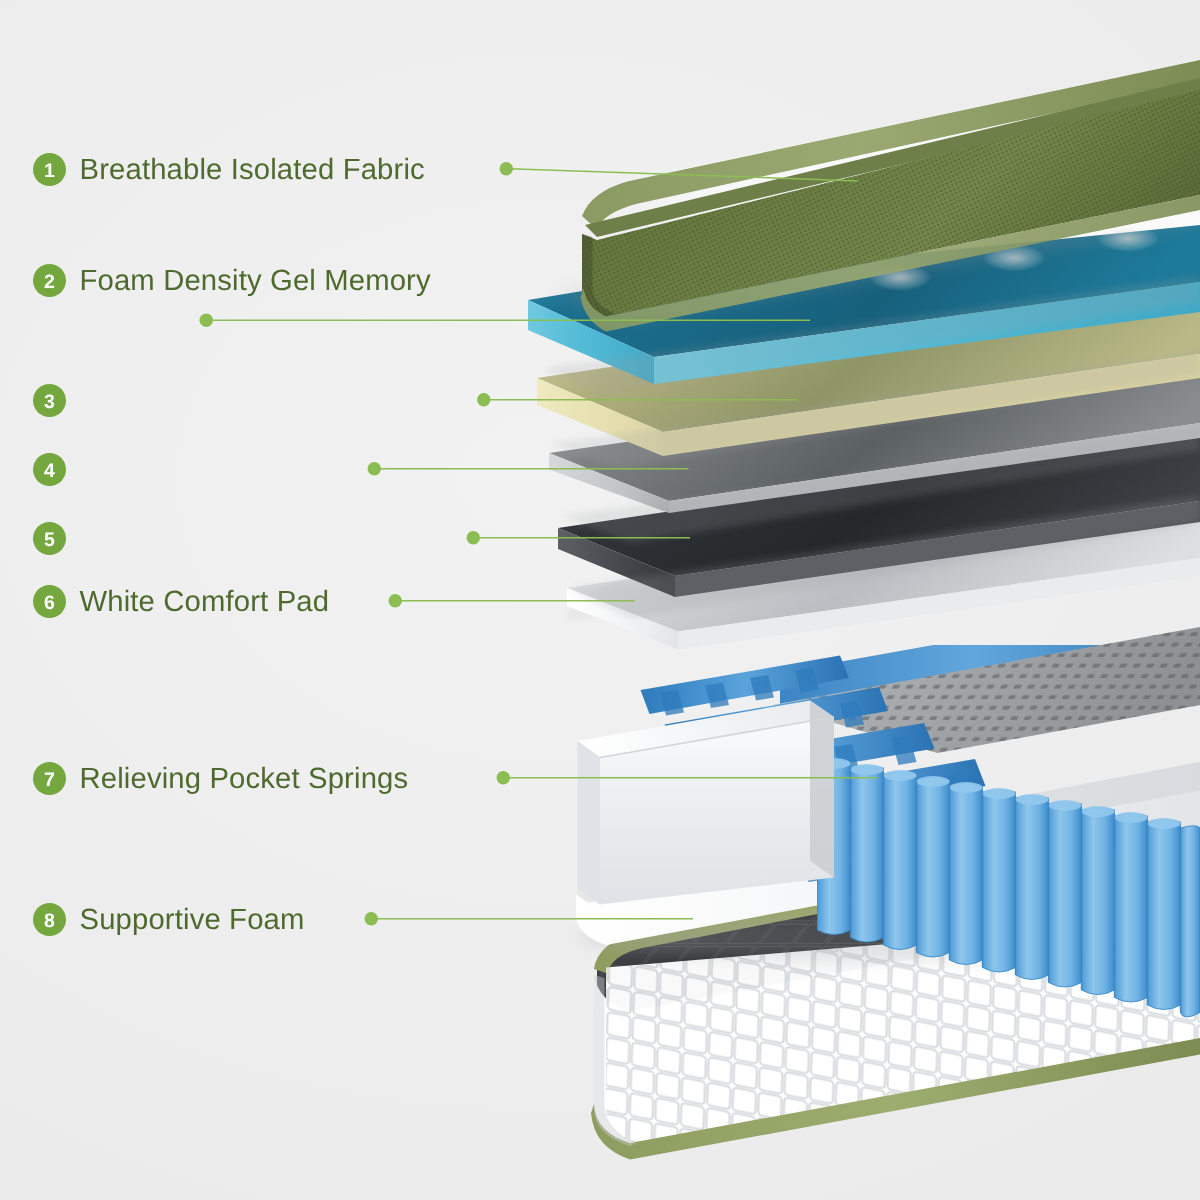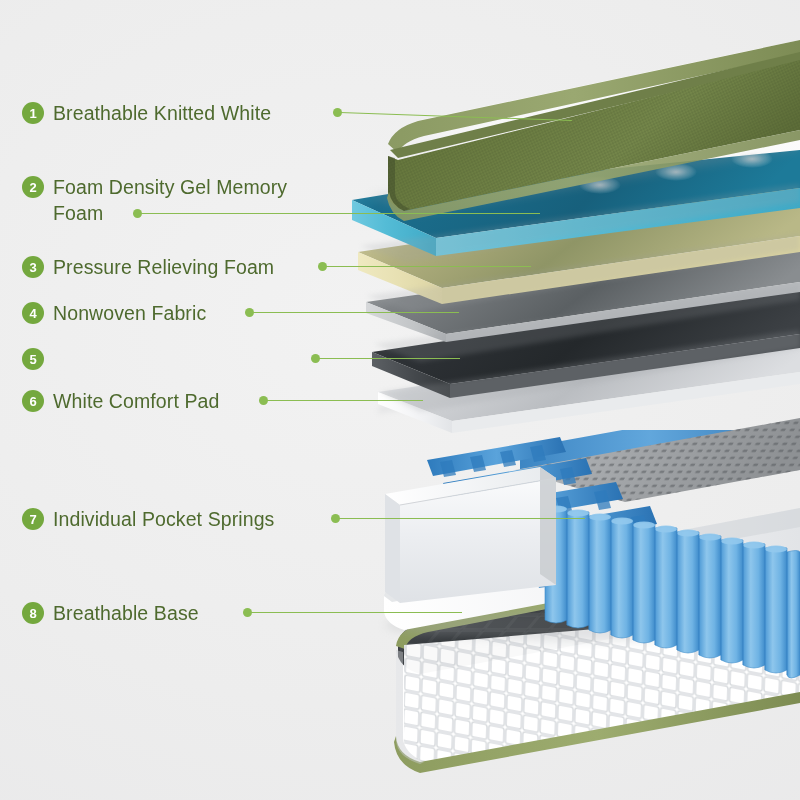--- a/index.html
+++ b/index.html
@@ -511,64 +511,57 @@
   </span>
 
   <span class="leader" style="left:243px; top:608px; width:220px;">
     <span class="dot"></span>
     <span class="line" style="width:212px;"></span>
   </span>
 
   <div class="callout" style="left:22px; top:100px;">
     <span class="badge">1</span>
     <span class="label-text">
-      <span>Breathable Knitted White</span>
+      <span>Breathable Isolated Fabric</span>
     </span>
   </div>
 
   <div class="callout" style="left:22px; top:174px;">
     <span class="badge">2</span>
     <span class="label-text">
       <span>Foam Density Gel Memory</span>
-      <span class="ln2">Foam</span>
     </span>
   </div>
 
   <div class="callout" style="left:22px; top:254px;">
     <span class="badge">3</span>
-    <span class="label-text">
-      <span>Pressure Relieving Foam</span>
-    </span>
   </div>
 
   <div class="callout" style="left:22px; top:300px;">
     <span class="badge">4</span>
-    <span class="label-text">
-      <span>Nonwoven Fabric</span>
-    </span>
   </div>
 
   <div class="callout" style="left:22px; top:346px;">
     <span class="badge">5</span>
   </div>
 
   <div class="callout" style="left:22px; top:388px;">
     <span class="badge">6</span>
     <span class="label-text">
       <span>White Comfort Pad</span>
     </span>
   </div>
 
   <div class="callout" style="left:22px; top:506px;">
     <span class="badge">7</span>
     <span class="label-text">
-      <span>Individual Pocket Springs</span>
+      <span>Relieving Pocket Springs</span>
     </span>
   </div>
 
   <div class="callout" style="left:22px; top:600px;">
     <span class="badge">8</span>
     <span class="label-text">
-      <span>Breathable Base</span>
+      <span>Supportive Foam</span>
     </span>
   </div>
 
 </div>
 
 </body></html>

